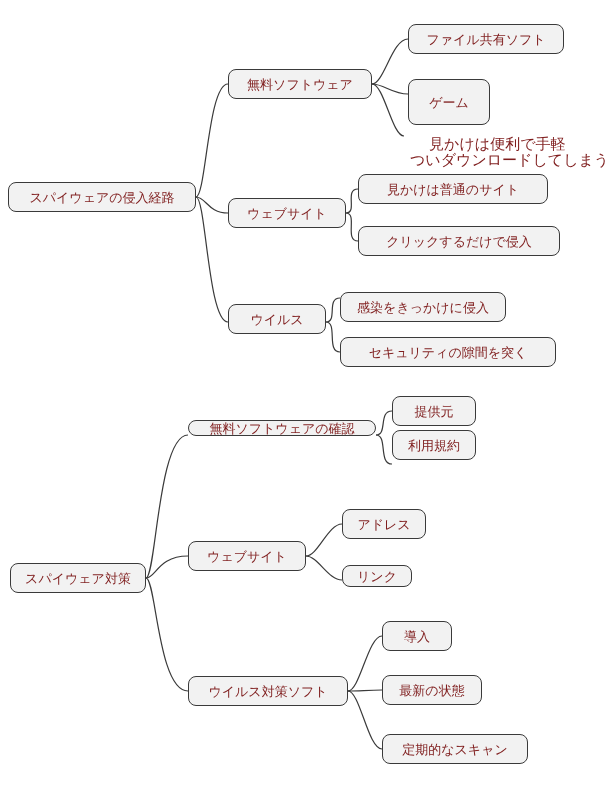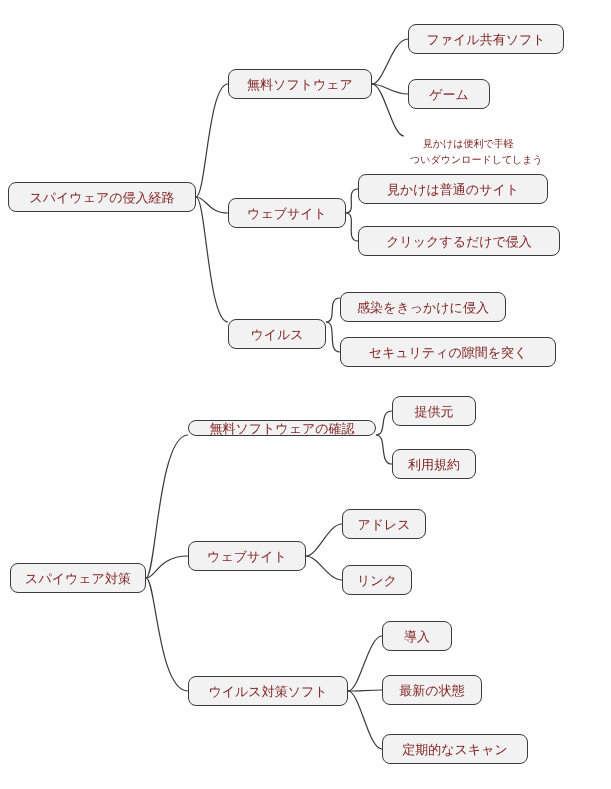--- a/index.html
+++ b/index.html
@@ -101,42 +101,42 @@
   </div>
 
   <div class="node" style="left:228px; top:69px; width:144px; height:30px;">
     <span>無料ソフトウェア</span>
   </div>
 
   <div class="node" style="left:408px; top:24px; width:156px; height:30px;">
     <span>ファイル共有ソフト</span>
   </div>
 
-  <div class="node" style="left:408px; top:79px; width:82px; height:30px;">
+  <div class="node" style="left:408px; top:79px; width:82px; height:46px;">
     <span>ゲーム</span>
   </div>
 
-  <div class="node plain two-line" style="left:410px; top:120px; width:200px; height:34px; font-size:10px;">
+  <div class="node plain two-line" style="left:410px; top:120px; width:200px; height:34px; font-size:15px;">
     <span>見かけは便利で手軽
 ついダウンロードしてしまう</span>
   </div>
 
   <div class="node" style="left:228px; top:198px; width:118px; height:30px;">
     <span>ウェブサイト</span>
   </div>
 
   <div class="node" style="left:358px; top:174px; width:190px; height:30px;">
     <span>見かけは普通のサイト</span>
   </div>
 
   <div class="node" style="left:358px; top:226px; width:202px; height:30px;">
     <span>クリックするだけで侵入</span>
   </div>
 
-  <div class="node" style="left:228px; top:319px; width:98px; height:30px;">
+  <div class="node" style="left:228px; top:304px; width:98px; height:30px;">
     <span>ウイルス</span>
   </div>
 
   <div class="node" style="left:340px; top:292px; width:166px; height:30px;">
     <span>感染をきっかけに侵入</span>
   </div>
 
   <div class="node" style="left:340px; top:337px; width:216px; height:30px;">
     <span>セキュリティの隙間を突く</span>
   </div>
@@ -146,33 +146,33 @@
   </div>
 
   <div class="node" style="left:188px; top:420px; width:188px; height:16px;">
     <span>無料ソフトウェアの確認</span>
   </div>
 
   <div class="node" style="left:392px; top:396px; width:84px; height:30px;">
     <span>提供元</span>
   </div>
 
-  <div class="node" style="left:392px; top:449px; width:84px; height:30px;">
+  <div class="node" style="left:392px; top:430px; width:84px; height:30px;">
     <span>利用規約</span>
   </div>
 
   <div class="node" style="left:188px; top:541px; width:118px; height:30px;">
     <span>ウェブサイト</span>
   </div>
 
   <div class="node" style="left:342px; top:509px; width:84px; height:30px;">
     <span>アドレス</span>
   </div>
 
-  <div class="node" style="left:342px; top:565px; width:70px; height:30px;">
+  <div class="node" style="left:342px; top:565px; width:70px; height:22px;">
     <span>リンク</span>
   </div>
 
   <div class="node" style="left:188px; top:676px; width:160px; height:30px;">
     <span>ウイルス対策ソフト</span>
   </div>
 
   <div class="node" style="left:382px; top:621px; width:70px; height:30px;">
     <span>導入</span>
   </div>

